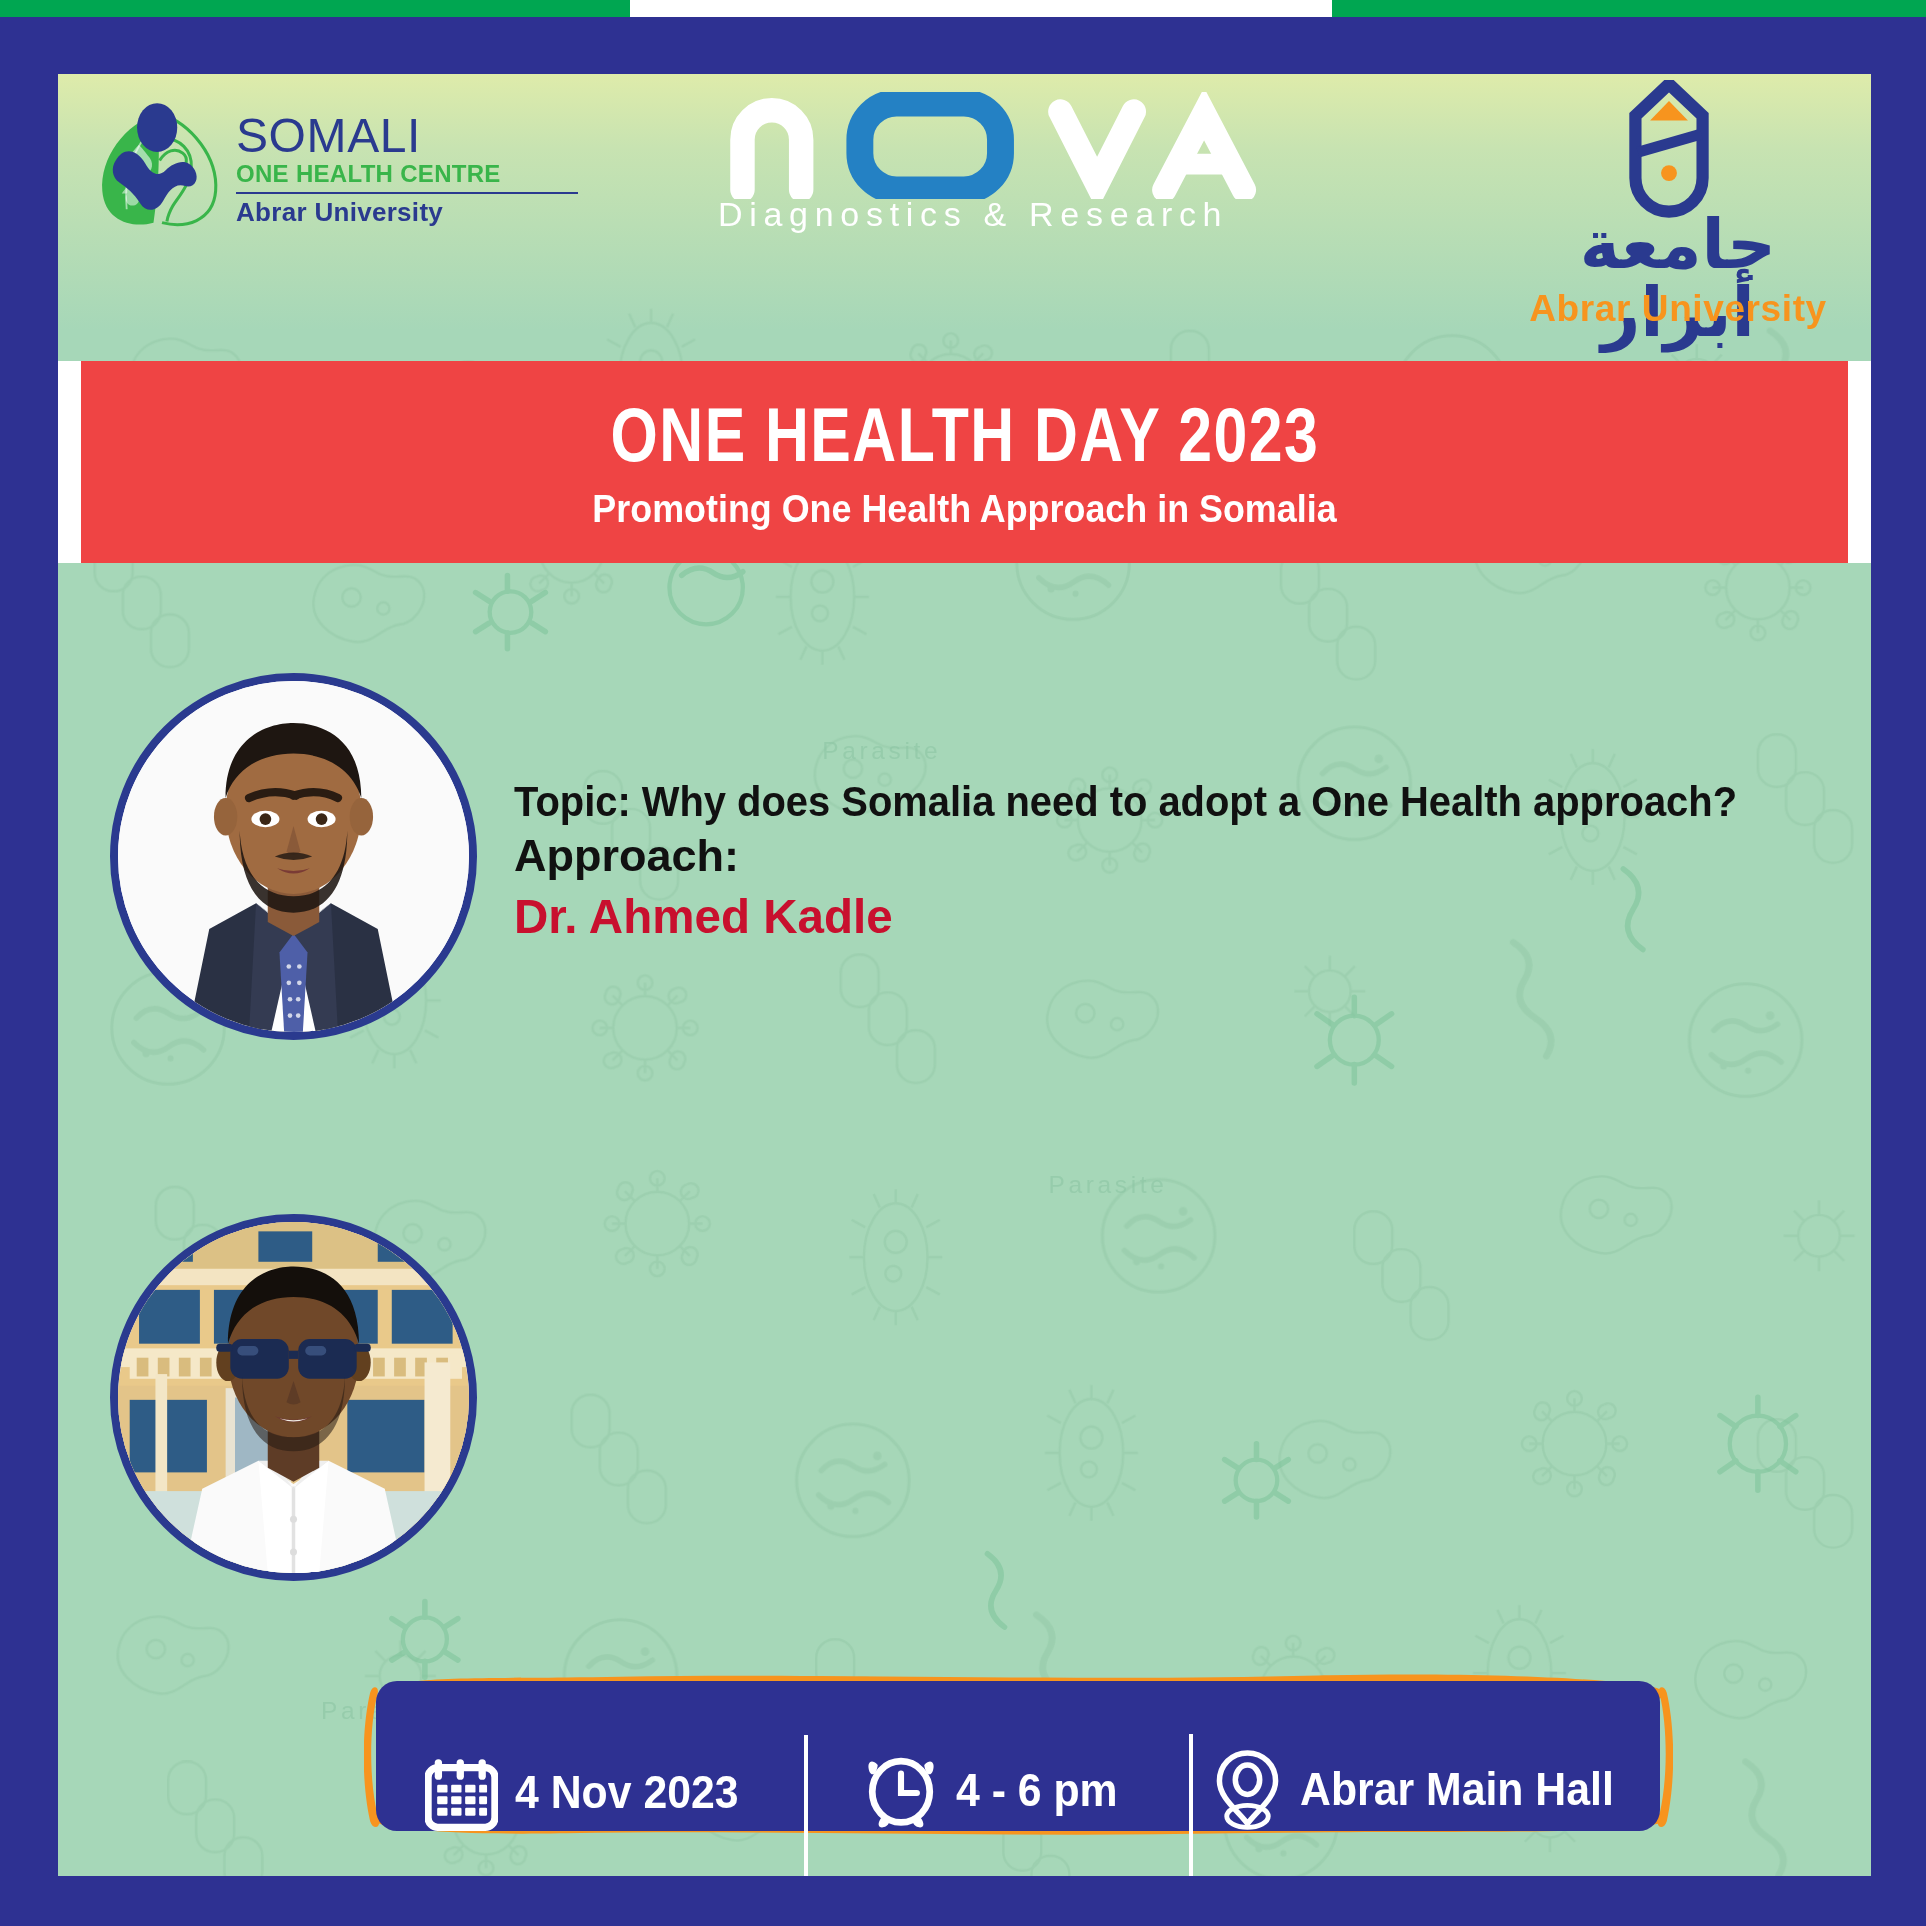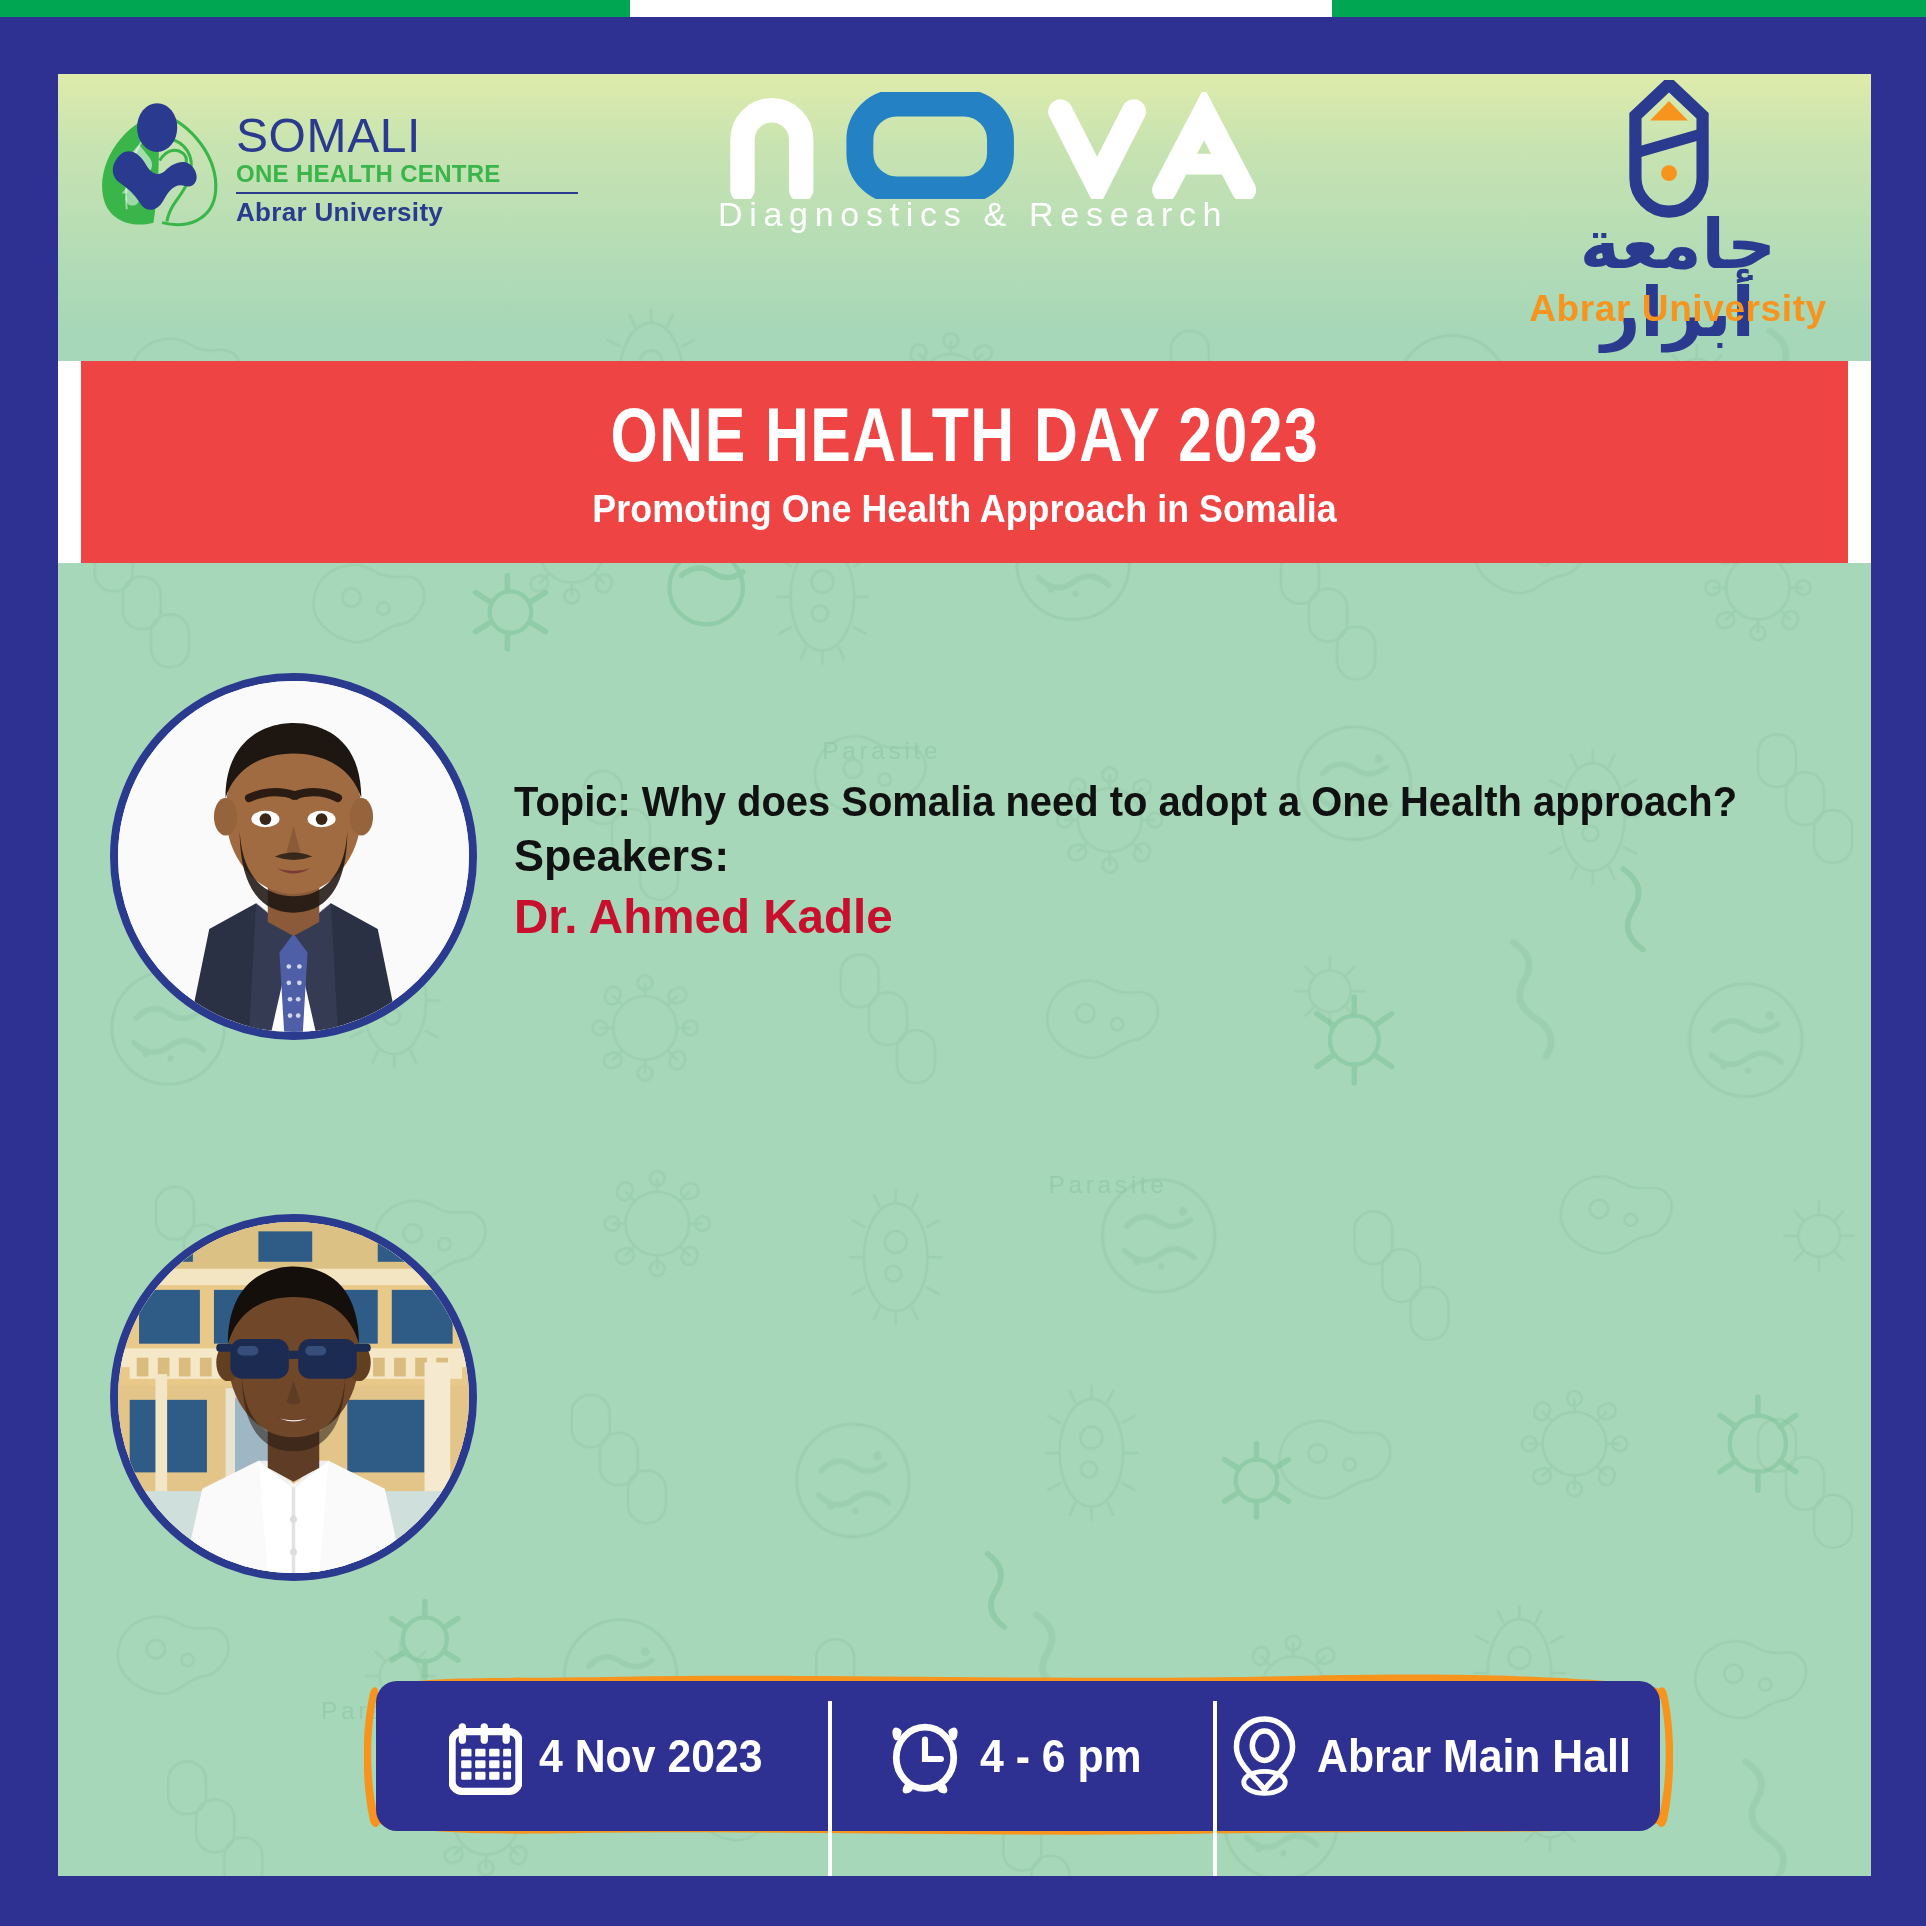--- a/index.html
+++ b/index.html
@@ -151,21 +151,21 @@
   #speaker-2 .speaker-name{ margin-top:16px; }
 
   
   #info-wrap{
     position:absolute; left:306px; top:1593px; width:1309px; height:177px; z-index:9;
   }
   #info-brush{ position:absolute; inset:0; }
   #info-bar{
     position:absolute; left:12.2px; top:13.5px; width:1284px; height:150px;
     background:#2E3192; border-radius:21px;
-    display:flex; align-items:center; z-index:2;padding-left:24px;
+    display:flex; align-items:flex-end; z-index:2;
   }
   .info-cell{
     display:flex; align-items:center; justify-content:center; gap:17px;
     position:relative; padding:0 16px;
   }
   #cell-date{ flex:0 0 428px; }
   #cell-time{ flex:0 0 385px; }
   #cell-place{ flex:1 1 auto; }
   .info-div{
     position:absolute; left:0; top:-13.5px; width:3.7px; height:177px; background:#ffffff;
@@ -471,21 +471,21 @@
 
           <path d="M136,160 q14,9 28,0 q-14,5 -28,0 Z" fill="#7A3B35"></path>
 
           <path d="M104,128 C104,176 122,198 150,198 C178,198 196,176 196,128
                    C194,166 176,184 150,184 C124,184 106,166 104,128 Z" fill="#1E1611" opacity=".88"></path>
           <path d="M134,150 q16,-7 32,0 q-16,6 -32,0 Z" fill="#1E1611" opacity=".8"></path>
         </svg>
       </div>
       <div class="speaker-text">
         <div class="topic-line">Topic: Why does Somalia need to adopt a One Health approach?</div>
-        <div class="speakers-label">Speakers:</div>
+        <div class="speakers-label">Approach:</div>
         <div class="speaker-name">Dr. Ahmed Kadle</div>
       </div>
     </div>
 
     <div id="speaker-2" class="speaker-row">
       <div id="avatar-2" class="avatar">
         <svg viewBox="0 0 300 300">
           <rect width="300" height="300" fill="#E9C98A"></rect>
 
           <rect x="0" y="0" width="300" height="40" fill="#DCC185"></rect>

